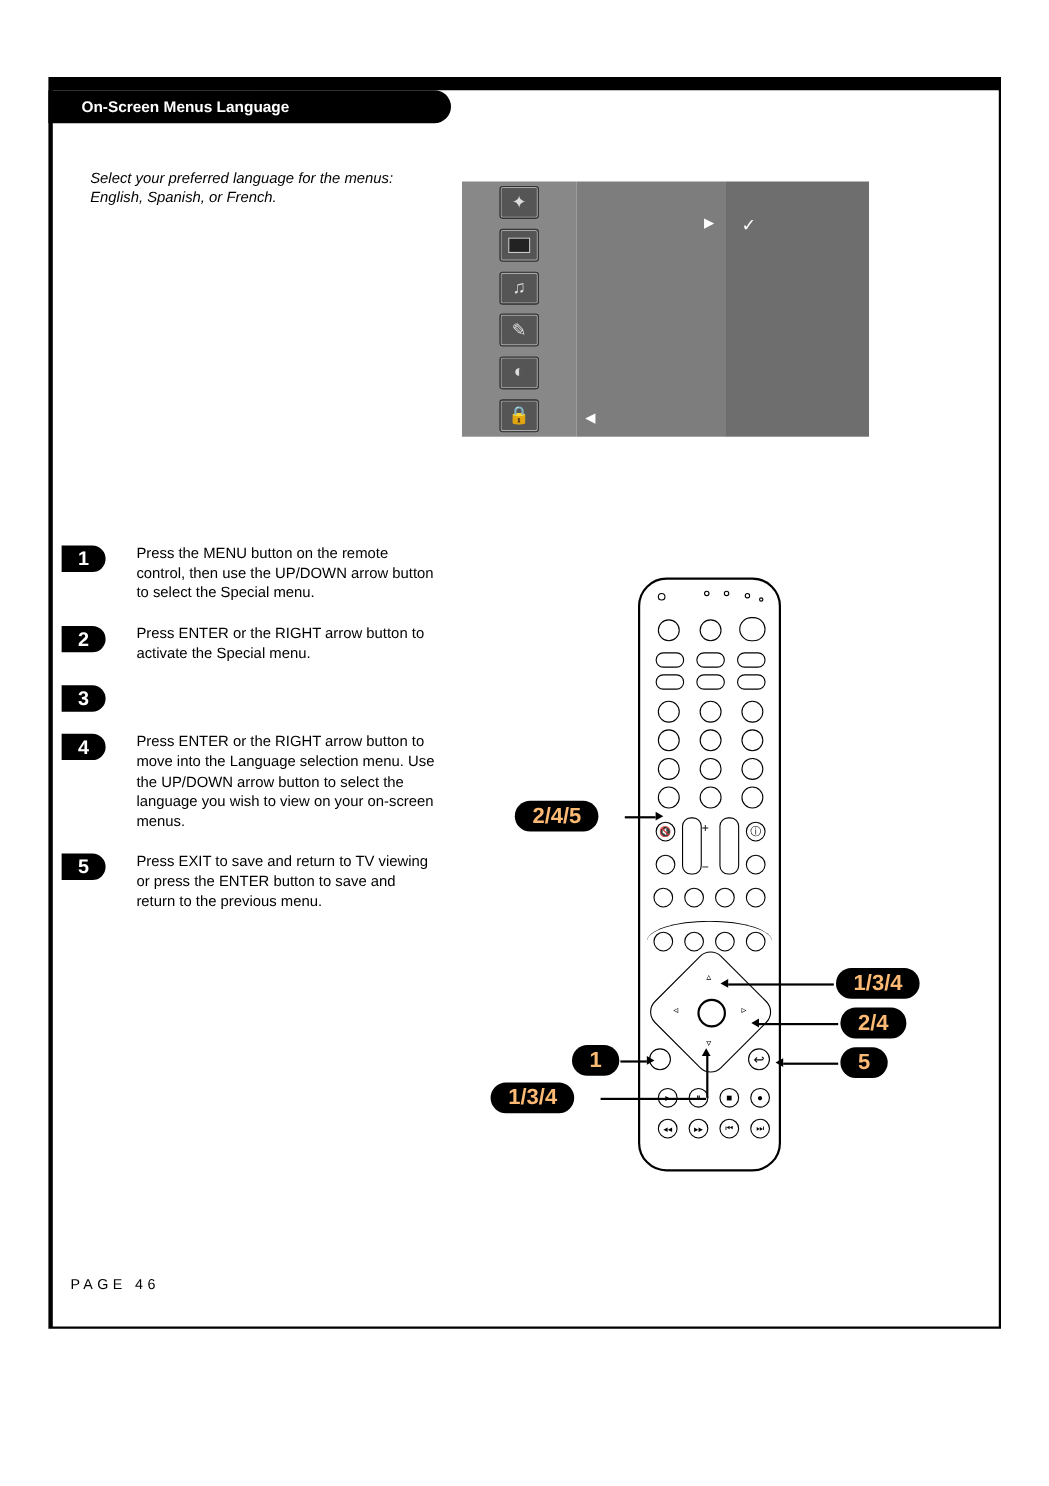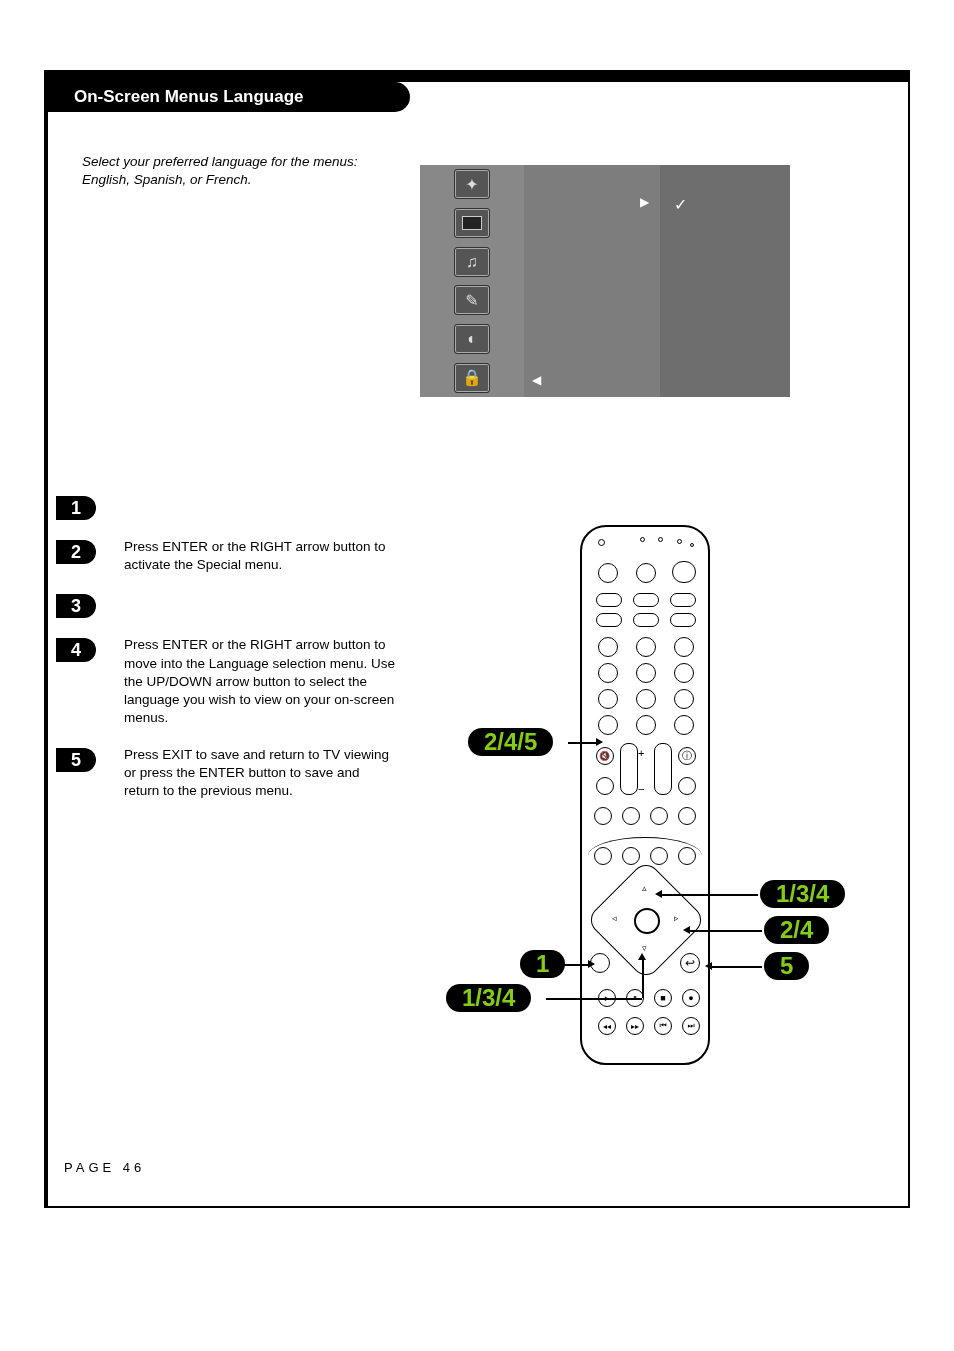--- a/index.html
+++ b/index.html
@@ -29,21 +29,21 @@
   
   .title-pill {
     position: absolute;
     left: 44px;
     top: 82px;
     height: 30px;
     width: 336px;
     background: #000;
     color: #fff;
     font-weight: bold;
-    font-size: 17px;
+    font-size: 14px;
     padding-left: 30px;
     line-height: 30px;
     border-top-right-radius: 15px;
     border-bottom-right-radius: 15px;
   }
   .intro {
     position: absolute;
     left: 82px;
     top: 153px;
     width: 310px;
@@ -185,23 +185,23 @@
     left:8px; right:8px;
     height:20px;
     border-top:1.5px solid #000;
     border-radius: 60px 60px 0 0 / 20px 20px 0 0;
   }
 
   
   .callout {
     position:absolute;
     background:#000;
-    color:#84cc16;
+    color:#fdba74;
     font-weight:bold;
-    font-size:24px;
+    font-size:20px;
     height:28px;
     line-height:28px;
     padding: 0 16px;
     border-radius: 14px;
     white-space:nowrap;
   }
   .leader {
     position:absolute;
     background:#000;
     height:1.5px;
@@ -263,20 +263,21 @@
       <span class="osd-arrow-l">◀</span>
     </div>
     <div class="osd-col3">
       <span class="osd-check">✓</span>
     </div>
   </div>
 
   <div class="steps">
     <div class="step">
       <div class="step-num">1</div>
+      <div class="step-text">Press the MENU button on the remote control, then use the UP/DOWN arrow button to select the Special menu.</div>
     </div>
     <div class="step">
       <div class="step-num">2</div>
       <div class="step-text">Press ENTER or the RIGHT arrow button to activate the Special menu.</div>
     </div>
     <div class="step">
       <div class="step-num">3</div>
     </div>
     <div class="step">
       <div class="step-num">4</div>

